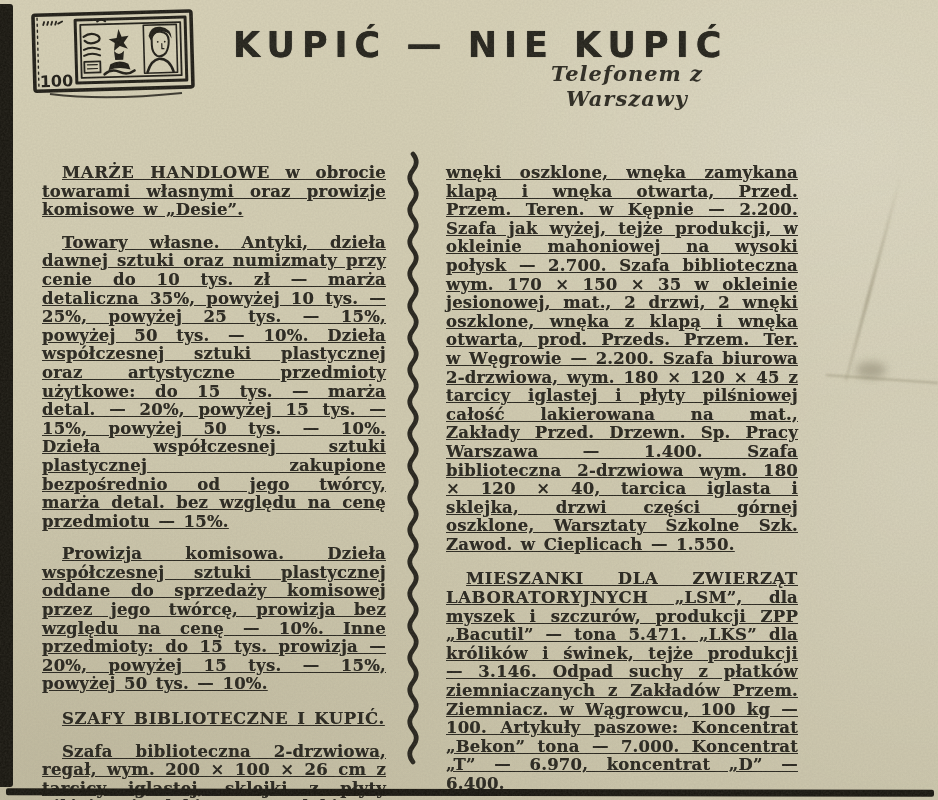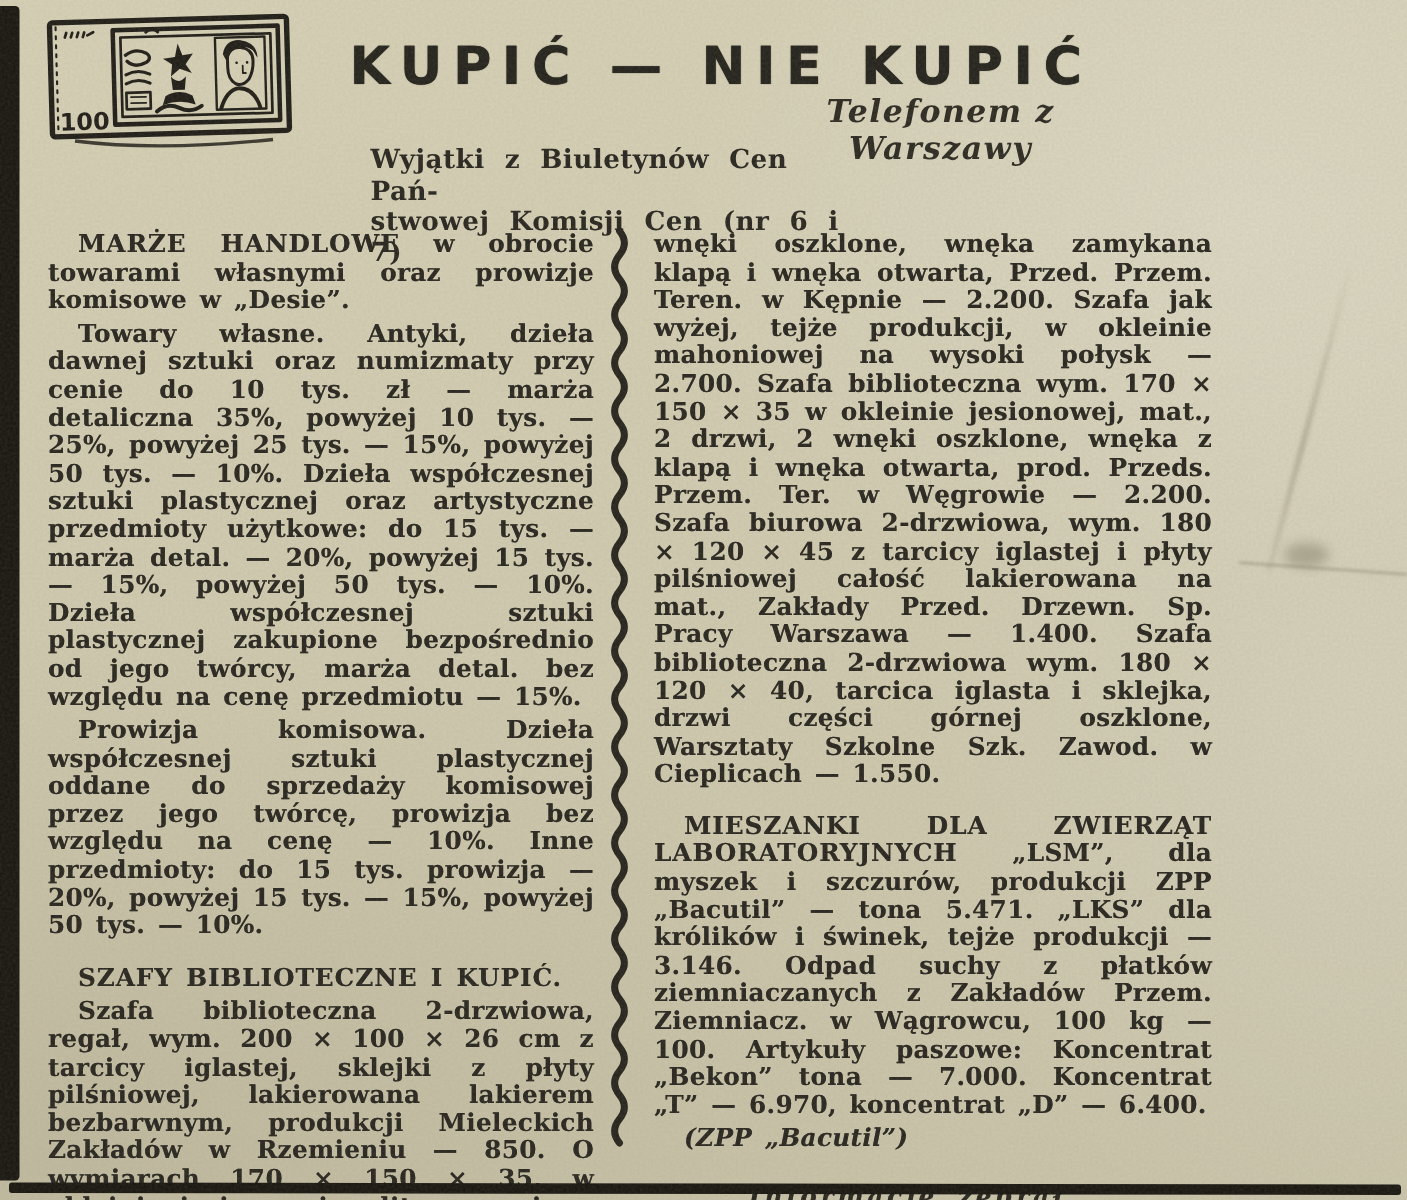--- a/index.html
+++ b/index.html
@@ -45,21 +45,21 @@
   }
   .col{
     position:absolute;top:150px;
     font-size:16.5px;line-height:18.6px;font-weight:bold;
     text-align:justify;word-spacing:2.5px;letter-spacing:0.2px;
     color:var(--ink,#26241d);
     text-shadow:0 0 0.4px rgba(38,36,29,0.55);
   }
   .col-left{left:28px;width:372px;}
   .col-right{left:432px;width:380px;}
-  .para{margin:4px;text-indent:20px;}
+  .para{margin:14px;text-indent:20px;text-decoration:underline;}
   .para.cont{text-indent:0;}
   .para.it{font-style:italic;}
   .para.mt{margin-top:16px;}
   .para.mt2{margin-top:20px;}
   .para.sig{text-align:center;text-indent:0;padding-right:34px;word-spacing:5px;}
   .caps{letter-spacing:0.6px;}
   .it{font-style:italic;}
   .sp{letter-spacing:2.5px;}
   .divider{position:absolute;left:398px;top:150px;}
   .crease1{
@@ -123,24 +123,20 @@
       <path d="M10 10 L10 80" stroke-width="1.4" stroke-dasharray="2 4"></path>
       <text x="11" y="79" class="bn-value" stroke="none">100</text>
     </g>
     <path d="M22 88 Q78 95 154 87" stroke="#1d1b15" stroke-width="2.2" fill="none" opacity="0.85"></path>
   </svg>
 
   <h1 class="headline">KUPIĆ — NIE KUPIĆ</h1>
 
   <div class="subtitle">Telefonem z Warszawy</div>
 
-  <div class="intro">
-    <div>Wyjątki z Biuletynów Cen Pań-</div>
-    <div>stwowej Komisji Cen (nr 6 i 7)</div>
-  </div>
 
   <div class="col col-left">
       <p class="para body"><span class="caps">MARŻE HANDLOWE</span><span> w obrocie towarami własnymi oraz prowizje komisowe w „Desie”.</span></p>
       <p class="para body"><span>Towary własne. Antyki, dzieła dawnej sztuki oraz numizmaty przy cenie do 10 tys. zł — marża detaliczna 35%, powyżej 10 tys. — 25%, powyżej 25 tys. — 15%, powyżej 50 tys. — 10%. Dzieła współczesnej sztuki plastycznej oraz artystyczne przedmioty użytkowe: do 15 tys. — marża detal. — 20%, powyżej 15 tys. — 15%, powyżej 50 tys. — 10%. Dzieła współczesnej sztuki plastycznej zakupione bezpośrednio od jego twórcy, marża detal. bez względu na cenę przedmiotu — 15%.</span></p>
       <p class="para body"><span>Prowizja komisowa. Dzieła współczesnej sztuki plastycznej oddane do sprzedaży komisowej przez jego twórcę, prowizja bez względu na cenę — 10%. Inne przedmioty: do 15 tys. prowizja — 20%, powyżej 15 tys. — 15%, powyżej 50 tys. — 10%.</span></p>
       <p class="para body mt"><span class="caps">SZAFY BIBLIOTECZNE I KUPIĆ.</span></p>
       <p class="para body"><span>Szafa biblioteczna 2-drzwiowa, regał, wym. 200 × 100 × 26 cm z tarcicy iglastej, sklejki z płyty pilśniowej, lakierowana lakierem bezbarwnym, produkcji Mieleckich Zakładów w Rzemieniu — 850. O wymiarach 170 × 150 × 35, w okleinie jesionowej politurowanej na mat., 2 drzwi, 2</span></p>
     </div>
 
   <svg class="divider" width="30" height="640" viewBox="0 0 30 640">

